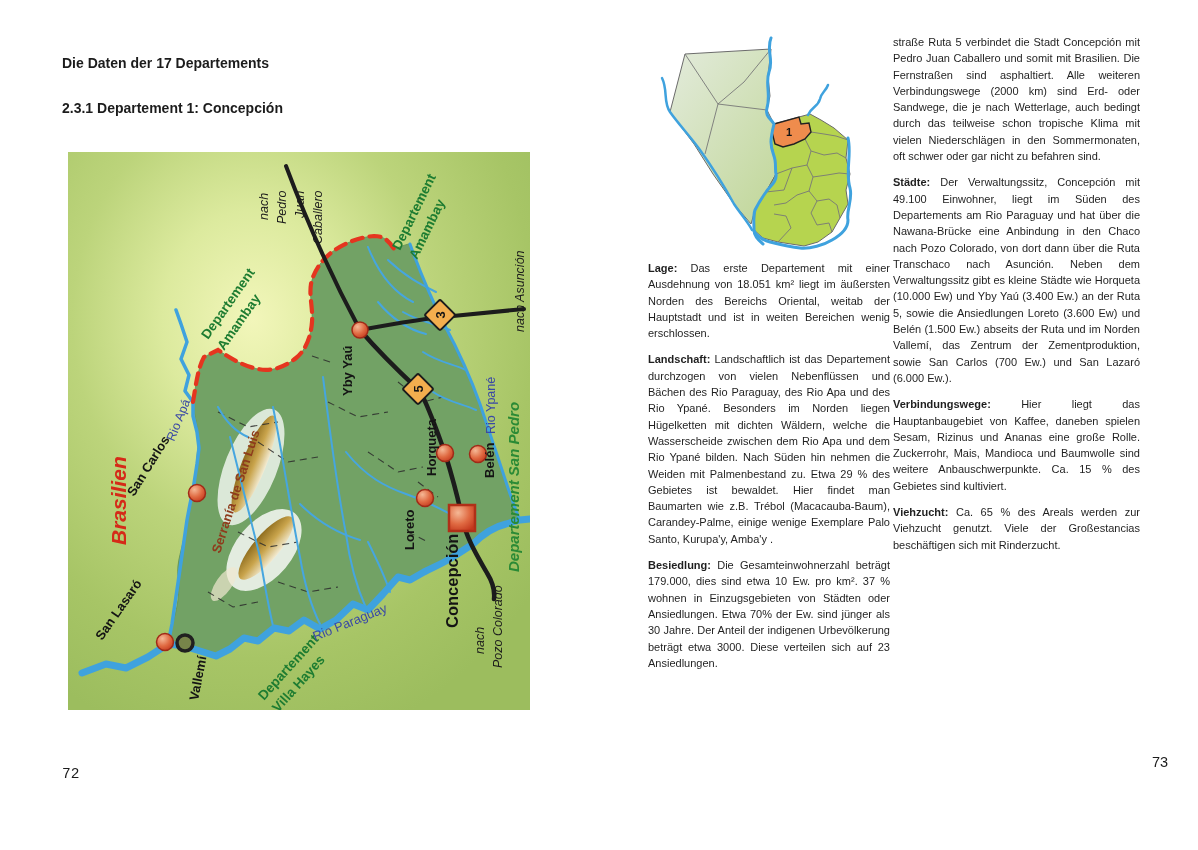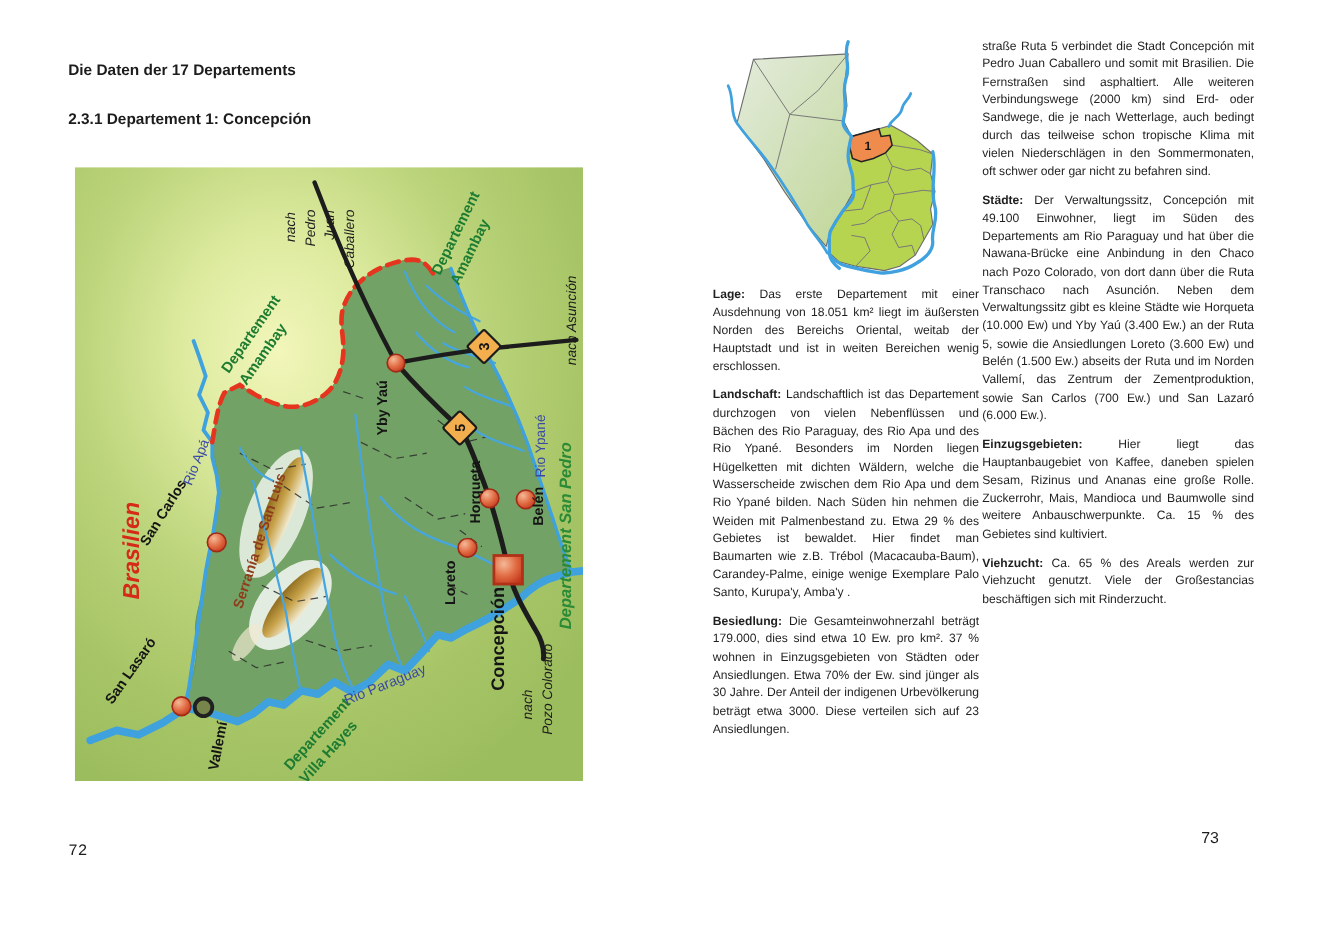--- a/index.html
+++ b/index.html
@@ -5,21 +5,21 @@
   html,body{margin:0;padding:0;}
   body{
     width:1198px;height:850px;position:relative;background:#ffffff;
     font-family:"Liberation Sans",sans-serif;color:#222;overflow:hidden;
   }
   .abs{position:absolute;}
   h1.book-title{left:62px;top:55px;font-size:14px;font-weight:bold;margin:0;color:#1c1c1c;}
   h2.book-sub{left:62px;top:100px;font-size:14px;font-weight:bold;margin:0;color:#1c1c1c;}
   .pagenum{font-size:14.5px;color:#1c1c1c;}
   #pg72{left:62px;top:766px;font-family:Liberation Mono, monospace;}
-  #pg73{left:1092px;top:754px;}
+  #pg73{left:1152px;top:754px;}
   .col{font-size:11px;line-height:16.3px;text-align:justify;color:#1f1f1f;}
   #col1{left:648px;top:260px;width:242px;}
   #col2{left:893px;top:34px;width:247px;}
   .col p{margin:0 0 10px 0;}
   .col b{font-weight:bold;}
   #map-box{left:68px;top:152px;width:462px;height:558px;}
   #inset-box{left:658px;top:32px;width:232px;height:220px;}
   svg text{font-family:"Liberation Sans",sans-serif;}
   .t-town{font-weight:bold;font-size:13px;fill:#141414;}
   .t-town-big{font-weight:bold;font-size:16.5px;fill:#141414;}
@@ -219,19 +219,19 @@
   <p><b>Landschaft:</b>
     <span>Landschaftlich ist das Departement durchzogen von vielen Nebenflüssen und Bächen des Rio Paraguay, des Rio Apa und des Rio Ypané. Besonders im Norden liegen Hügelketten mit dichten Wäldern, welche die Wasserscheide zwischen dem Rio Apa und dem Rio Ypané bilden. Nach Süden hin nehmen die Weiden mit Palmenbestand zu. Etwa 29 % des Gebietes ist bewaldet. Hier findet man Baumarten wie z.B. Trébol (Macacauba-Baum), Carandey-Palme, einige wenige Exemplare Palo Santo, Kurupa'y, Amba'y .</span></p>
   <p><b>Besiedlung:</b>
     <span>Die Gesamteinwohnerzahl beträgt 179.000, dies sind etwa 10 Ew. pro km². 37 % wohnen in Einzugsgebieten von Städten oder Ansiedlungen. Etwa 70% der Ew. sind jünger als 30 Jahre. Der Anteil der indigenen Urbevölkerung beträgt etwa 3000. Diese verteilen sich auf 23 Ansiedlungen.</span></p>
 </div>
 
 <div class="abs col" id="col2">
   <p><span>straße Ruta 5 verbindet die Stadt Concepción mit Pedro Juan Caballero und somit mit Brasilien. Die Fernstraßen sind asphaltiert. Alle weiteren Verbindungswege (2000 km) sind Erd- oder Sandwege, die je nach Wetterlage, auch bedingt durch das teilweise schon tropische Klima mit vielen Niederschlägen in den Sommermonaten, oft schwer oder gar nicht zu befahren sind.</span></p>
   <p><b>Städte:</b>
     <span>Der Verwaltungssitz, Concepción mit 49.100 Einwohner, liegt im Süden des Departements am Rio Paraguay und hat über die Nawana-Brücke eine Anbindung in den Chaco nach Pozo Colorado, von dort dann über die Ruta Transchaco nach Asunción. Neben dem Verwaltungssitz gibt es kleine Städte wie Horqueta (10.000 Ew) und Yby Yaú (3.400 Ew.) an der Ruta 5, sowie die Ansiedlungen Loreto (3.600 Ew) und Belén (1.500 Ew.) abseits der Ruta und im Norden Vallemí, das Zentrum der Zementproduktion, sowie San Carlos (700 Ew.) und San Lazaró (6.000 Ew.).</span></p>
-  <p><b>Einzugsgebieten:</b>
+  <p><b>Verbindungswege:</b>
     <span>Hier liegt das Hauptanbaugebiet von Kaffee, daneben spielen Sesam, Rizinus und Ananas eine große Rolle. Zuckerrohr, Mais, Mandioca und Baumwolle sind weitere Anbauschwerpunkte. Ca. 15 % des Gebietes sind kultiviert.</span></p>
   <p><b>Viehzucht:</b>
     <span>Ca. 65 % des Areals werden zur Viehzucht genutzt. Viele der Großestancias beschäftigen sich mit Rinderzucht.</span></p>
 </div>
 
 <div class="abs pagenum" id="pg73">73</div>
 
 </body></html>

